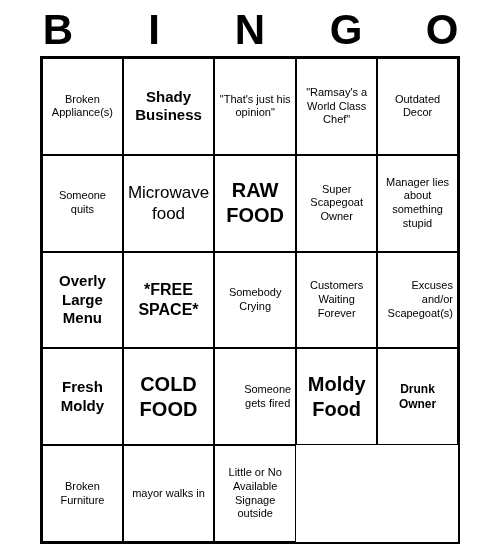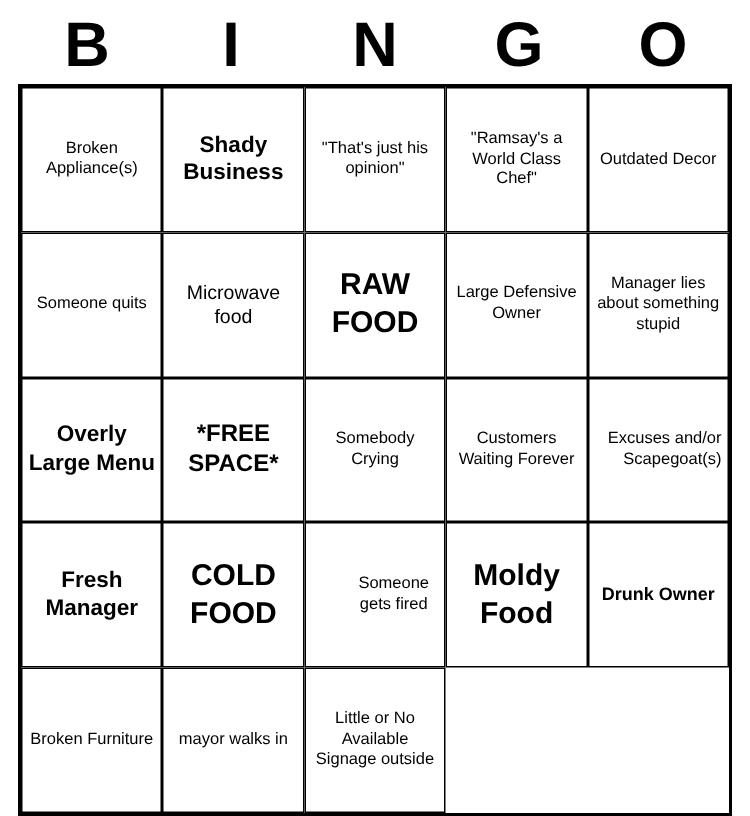--- a/index.html
+++ b/index.html
@@ -24,21 +24,21 @@
       font-size: 42px;
       font-weight: bold;
       width: 88px;
       text-align: center;
       color: #000;
     }
     .bingo-grid {
       display: grid;
       grid-template-columns: repeat(5, 1fr);
       grid-template-rows: repeat(5, 1fr);
-      width: 476px;
+      width: 420px;
       height: 490px;
       border: 2px solid #000;
     }
     .bingo-cell {
       border: 1.5px solid #000;
       display: flex;
       align-items: center;
       justify-content: center;
       text-align: center;
       padding: 4px;
@@ -59,30 +59,30 @@
   <span class="bingo-header-letter">O</span>
 </div>
 
 <div class="bingo-grid">
 <div class="bingo-cell" style="font-size: 11px;">Broken Appliance(s)</div>
     <div class="bingo-cell" style="font-size: 15px; font-weight: bold;">Shady Business</div>
     <div class="bingo-cell" style="font-size: 11px;">"That's just his opinion"</div>
     <div class="bingo-cell" style="font-size: 11px;">"Ramsay's a World Class Chef"</div>
     <div class="bingo-cell" style="font-size: 11px;">Outdated Decor</div>
     <div class="bingo-cell" style="font-size: 11px;">Someone quits</div>
-    <div class="bingo-cell" style="font-size: 13px; text-align: center;">Microwave food</div>
+    <div class="bingo-cell" style="font-size: 17px; text-align: center;">Microwave food</div>
     <div class="bingo-cell" style="font-size: 20px; font-weight: bold;">RAW FOOD</div>
-    <div class="bingo-cell" style="font-size: 11px;">Large Defensive Owner</div>
+    <div class="bingo-cell" style="font-size: 11px;">Super Scapegoat Owner</div>
     <div class="bingo-cell" style="font-size: 11px;">Manager lies about something stupid</div>
     <div class="bingo-cell" style="font-size: 15px; font-weight: bold;">Overly Large Menu</div>
     <div class="bingo-cell" style="font-size: 16px; font-weight: bold;">*FREE SPACE*</div>
     <div class="bingo-cell" style="font-size: 11px;">Somebody Crying</div>
     <div class="bingo-cell" style="font-size: 11px;">Customers Waiting Forever</div>
     <div class="bingo-cell" style="font-size: 11px; text-align: right;">Excuses and/or Scapegoat(s)</div>
-    <div class="bingo-cell" style="font-size: 15px; font-weight: bold;">Fresh Manager</div>
+    <div class="bingo-cell" style="font-size: 15px; font-weight: bold;">Fresh Moldy</div>
     <div class="bingo-cell" style="font-size: 20px; font-weight: bold;">COLD FOOD</div>
     <div class="bingo-cell" style="font-size: 11px; padding-left: 29px;">Someone gets fired</div>
     <div class="bingo-cell" style="font-size: 20px; font-weight: bold;">Moldy Food</div>
     <div class="bingo-cell" style="font-size: 12px; font-weight: bold;">Drunk Owner</div>
     <div class="bingo-cell" style="font-size: 11px;">Broken Furniture</div>
     <div class="bingo-cell" style="font-size: 11px;">mayor walks in</div>
     <div class="bingo-cell" style="font-size: 11px;">Little or No Available Signage outside</div>
   </div>
 
 </body></html>

